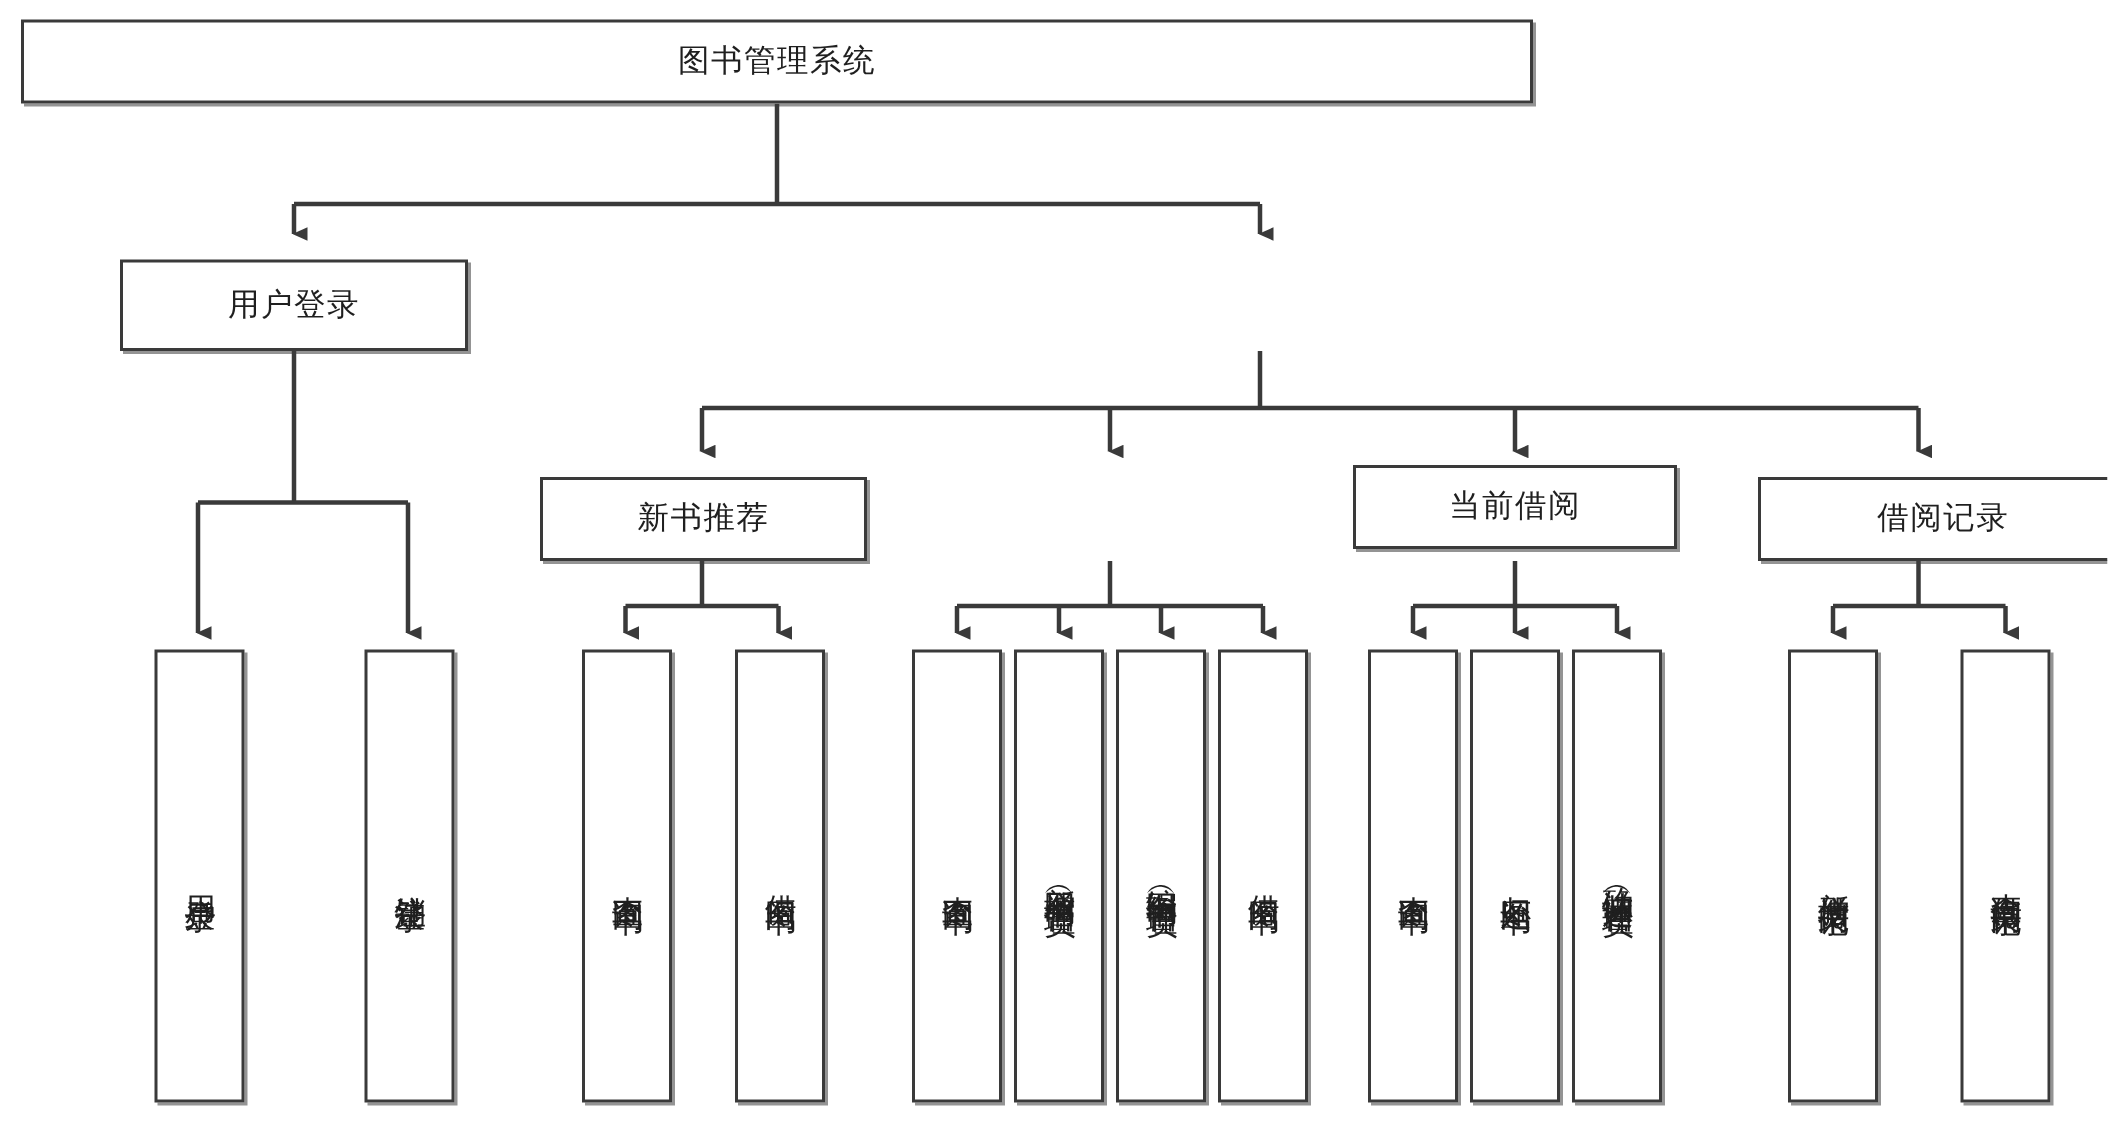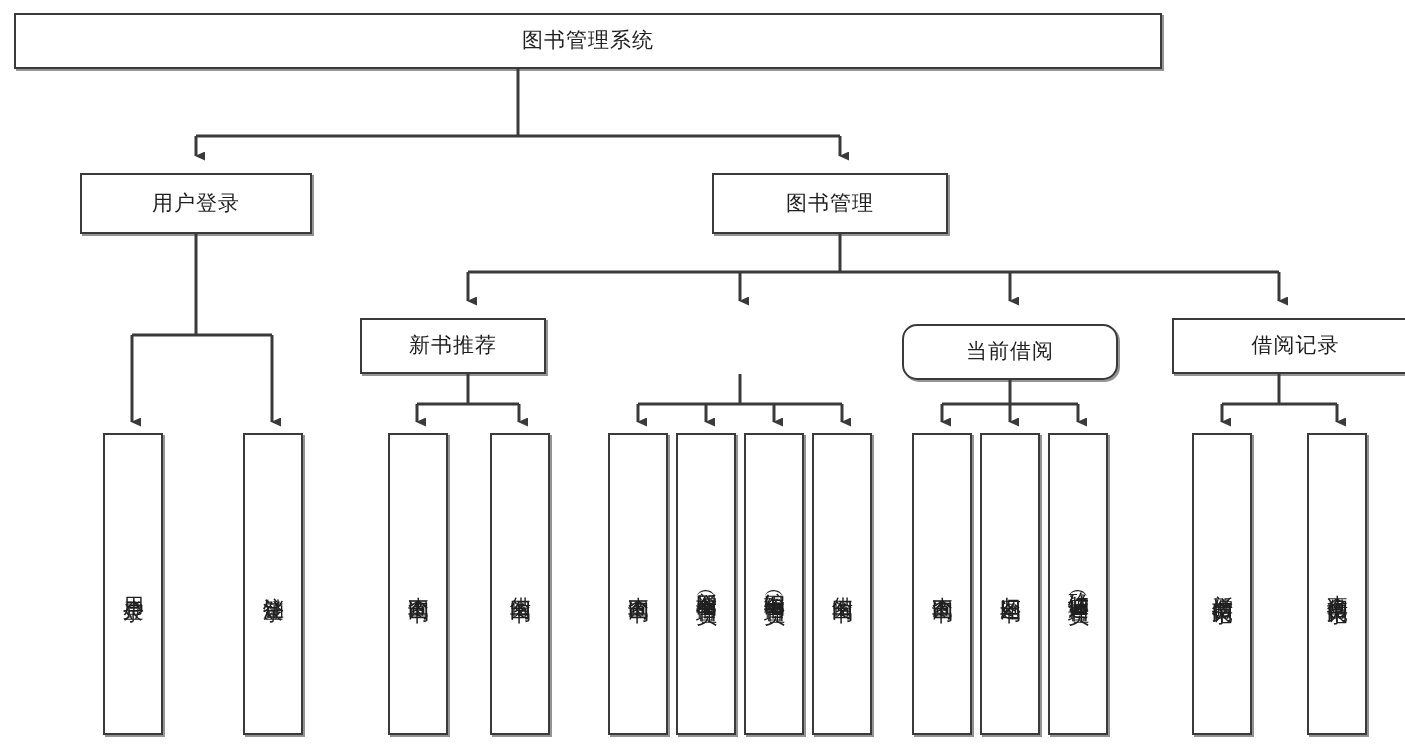--- a/index.html
+++ b/index.html
@@ -110,35 +110,32 @@
       <path d="M1010,404 L1010,422" marker-end="url(#arrowhead)"></path>
       <path d="M1078,404 L1078,422" marker-end="url(#arrowhead)"></path>
 
       <path d="M1279,374 L1279,404"></path>
       <path d="M1222,404 L1337,404"></path>
       <path d="M1222,404 L1222,422" marker-end="url(#arrowhead)"></path>
       <path d="M1337,404 L1337,422" marker-end="url(#arrowhead)"></path>
     </g>
   </svg>
 
-  <div class="node horiz" style="left:14px; top:13px; width:1148px; height:56px;">
+  <div class="node horiz" style="left:14px; top:13px; width:1008px; height:56px;">
     <span>图书管理系统</span>
   </div>
 
   <div class="node horiz" style="left:80px; top:173px; width:232px; height:61px;">
     <span>用户登录</span>
   </div>
-  <div class="node horiz" style="left:712px; top:173px; width:236px; height:61px;">
-    <span>图书管理</span>
-  </div>
 
-  <div class="node horiz" style="left:360px; top:318px; width:186px; height:56px;">
+  <div class="node horiz" style="left:360px; top:318px; width:218px; height:56px;">
     <span>新书推荐</span>
   </div>
-  <div class="node horiz" style="left:902px; top:324px; width:216px; height:56px;border-radius:15px;">
+  <div class="node horiz" style="left:902px; top:310px; width:216px; height:56px;">
     <span>当前借阅</span>
   </div>
   <div class="node horiz" style="left:1172px; top:318px; width:247px; height:56px;">
     <span>借阅记录</span>
   </div>
 
   <div class="node vert" style="left:103px; top:433px; width:60px; height:302px;">
     <span class="vlabel">用户登录</span>
   </div>
   <div class="node vert" style="left:243px; top:433px; width:60px; height:302px;">

